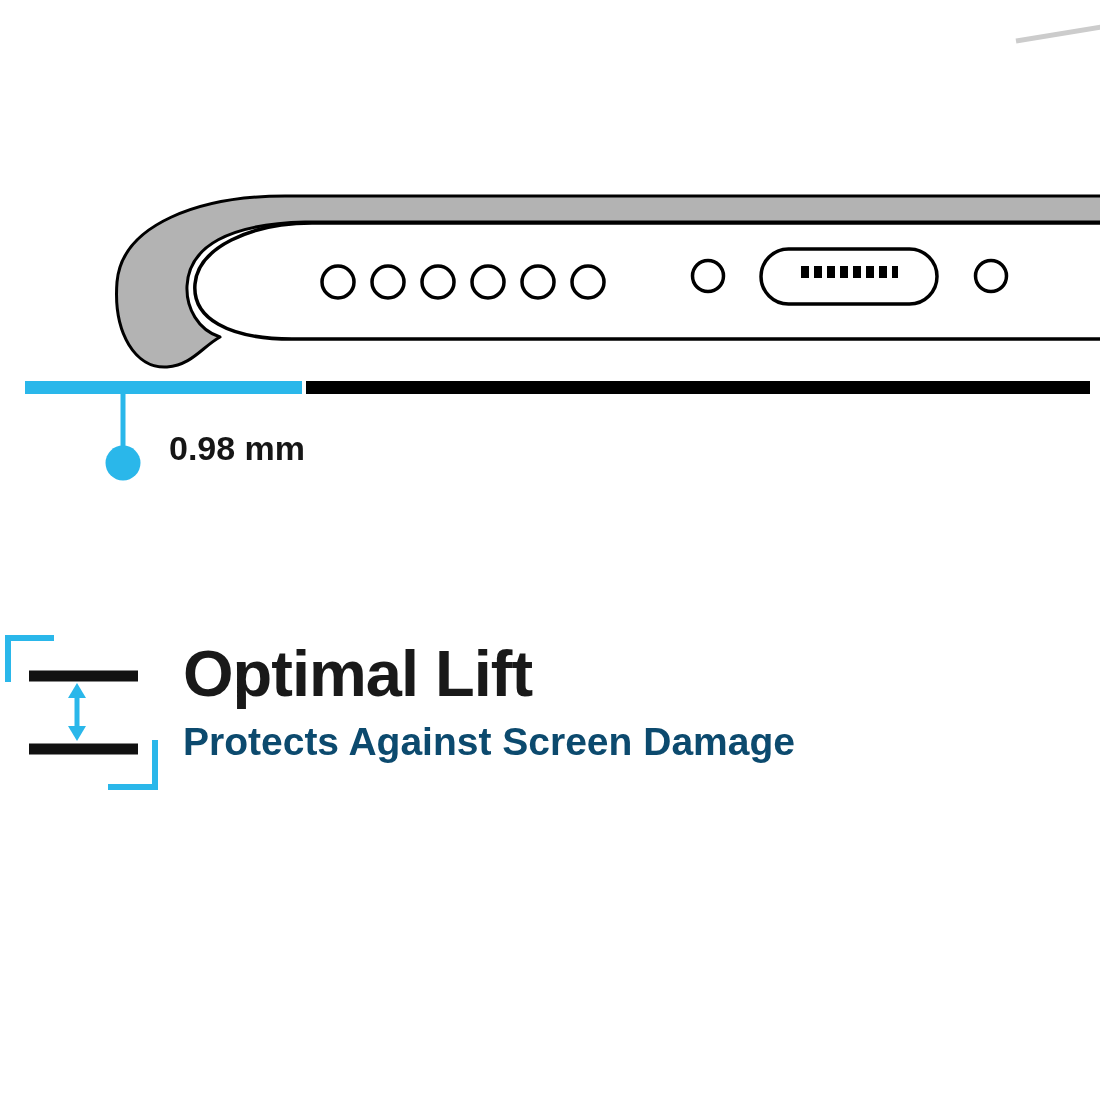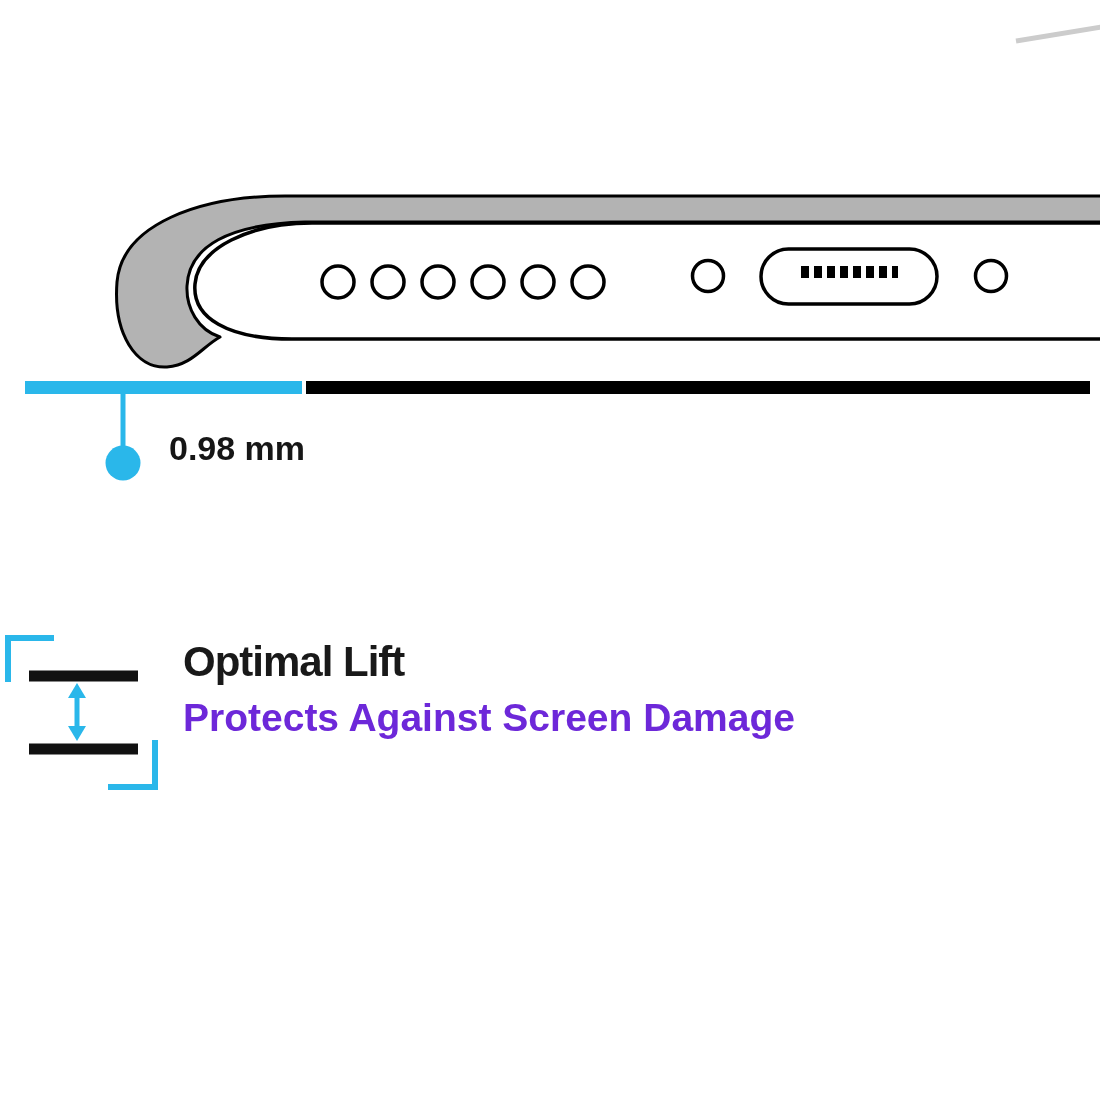--- a/index.html
+++ b/index.html
@@ -37,31 +37,31 @@
     top: 628px;
   }
   .feature-text {
     position: absolute;
     left: 183px;
     top: 640px;
     width: 900px;
   }
   .feature-title {
     margin: 0;
-    font-size: 42px;
+    font-size: 65px;
     font-weight: bold;
     color: #191919;
     line-height: 1.05;
     letter-spacing: -1px;
   }
   .feature-subtitle {
     margin: 12px 0 0 0;
     font-size: 39px;
     font-weight: 600;
-    color: #6d28d9;
+    color: #0c4a6e;
     letter-spacing: 0px;
   }
 </style>
 </head>
 <body>
 
 <svg class="illustration" width="1100" height="520" viewBox="0 0 1100 520">
 
   <line x1="1016" y1="41" x2="1102" y2="27" stroke="#cccccc" stroke-width="5"></line>
 

